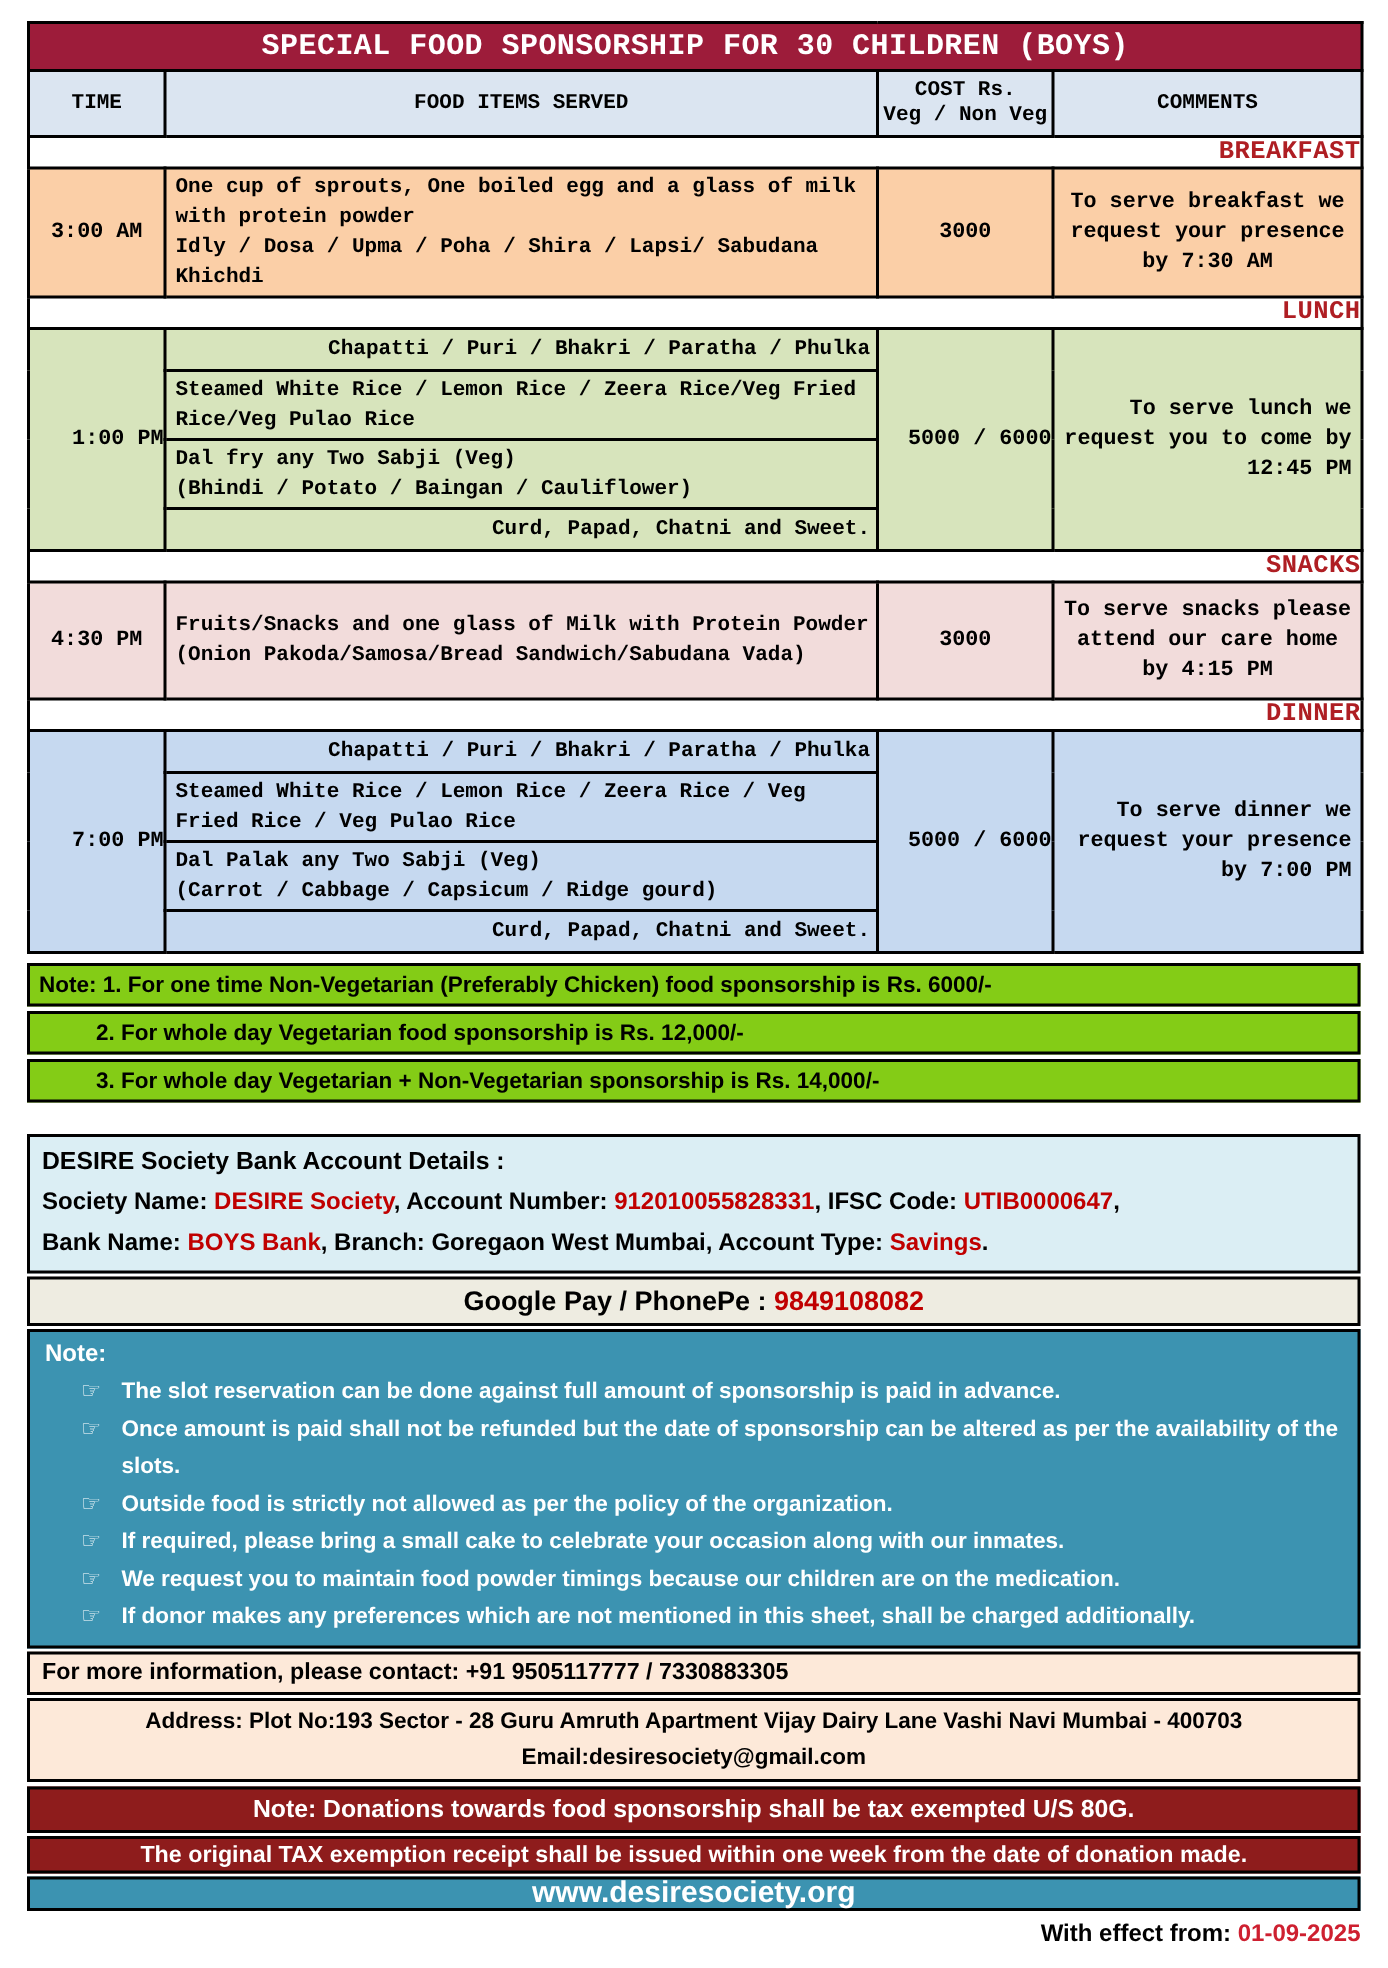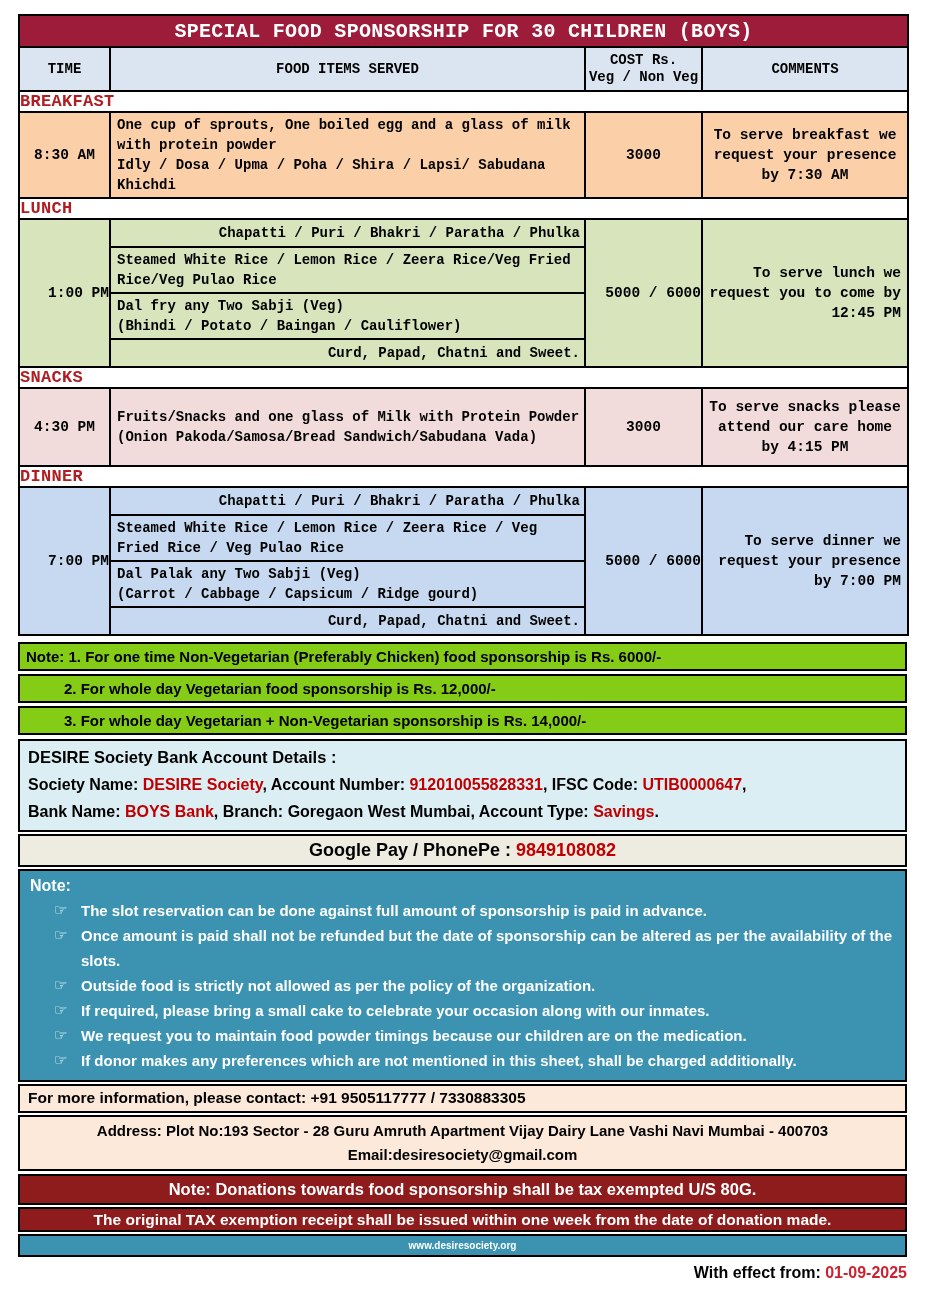--- a/index.html
+++ b/index.html
@@ -21,21 +21,21 @@
   .col-comments { width: 206px; }
 
   td.title-cell {
     background: #9D1C3A; color: #fff; text-align: center;
     font-size: 20px; height: 32px; letter-spacing: .3px;
   }
   td.colhead {
     background: #DBE5F1; text-align: center; font-size: 14px; height: 44px; line-height: 17px;
   }
   td.band {
-    background: #fff; color: #AF1E23; text-align: left;
+    background: #fff; color: #AF1E23; text-align: right;
     font-size: 17px; height: 15px; letter-spacing: .3px;
   }
   td.cell-time { text-align: center; font-size: 14.5px; }
   td.cell-food { font-size: 14px; padding: 2px 4px 2px 6px; line-height: 20px; }
   td.cell-cost { text-align: center; font-size: 14.5px; }
   td.cell-comment { text-align: center; font-size: 14.5px; padding: 0 6px; line-height: 20px; }
 
   .bg-breakfast { background: #FBCFA7; }
   .bg-lunch     { background: #D7E4BC; }
   .bg-snacks    { background: #F2DCDB; }
@@ -48,21 +48,21 @@
 
   
   .box { border: 2px solid #000; width: 889px; }
   .note-yellow {
     background: #84cc16; font-size: 15px; padding: 4px 6px; margin-top: 3px;
   }
   .note-yellow.first { margin-top: 6px; }
   .note-yellow.indent { padding-left: 44px; }
 
   .bank-box {
-    background: #DBEEF4; margin-top: 4px; padding: 3px 8px 5px 8px;
+    background: #DBEEF4; margin-top: 21px; padding: 3px 8px 5px 8px;
     font-size: 16px; line-height: 27px;
   }
   .bank-box .hd { font-size: 16.5px; }
   .red { color: #C00000; }
 
   .pay-box {
     background: #EEECE1; margin-top: 2px; height: 33px; line-height: 29px;
     text-align: center; font-size: 18px;
   }
   .pay-box .red { font-size: 18px; }
@@ -88,21 +88,21 @@
   .tax-bar1 {
     background: #8E1C1C; color: #fff; text-align: center; margin-top: 3px;
     font-size: 16.5px; height: 31px; line-height: 27px;
   }
   .tax-bar2 {
     background: #8E1C1C; color: #fff; text-align: center; margin-top: 2px;
     font-size: 15.5px; height: 25px; line-height: 21px;
   }
   .site-bar {
     background: #3C93B1; color: #fff; text-align: center; margin-top: 2px;
-    font-size: 10px; height: 23px; line-height: 19px;
+    font-size: 20px; height: 23px; line-height: 19px;
   }
   .footer-line {
     width: 889px; margin: 7px 18px 0 18px; text-align: right; font-size: 16px;
   }
   .footer-line .date { color: #CE2030; }
 </style>
 </head>
 <body>
 
 <div class="sheet">
@@ -125,21 +125,21 @@
           <div>COST Rs.</div>
           <div>Veg / Non Veg</div>
         </td>
         <td class="colhead">COMMENTS</td>
       </tr>
 
       <tr>
           <td class="band" colspan="4">BREAKFAST</td>
         </tr>
       <tr class="r-breakfast">
-        <td class="cell-time bg-breakfast">8:30 AM</td>
+        <td class="cell-time bg-breakfast">3:00 AM</td>
         <td class="cell-food bg-breakfast">
           <div>One cup of sprouts, One boiled egg and a glass of milk with protein powder</div>
           <div>Idly / Dosa / Upma / Poha / Shira / Lapsi/ Sabudana Khichdi</div>
         </td>
         <td class="cell-cost bg-breakfast">3000</td>
         <td class="cell-comment bg-breakfast">To serve breakfast we request your presence by 7:30 AM</td>
       </tr>
 
       <tr>
           <td class="band" colspan="4">LUNCH</td>

